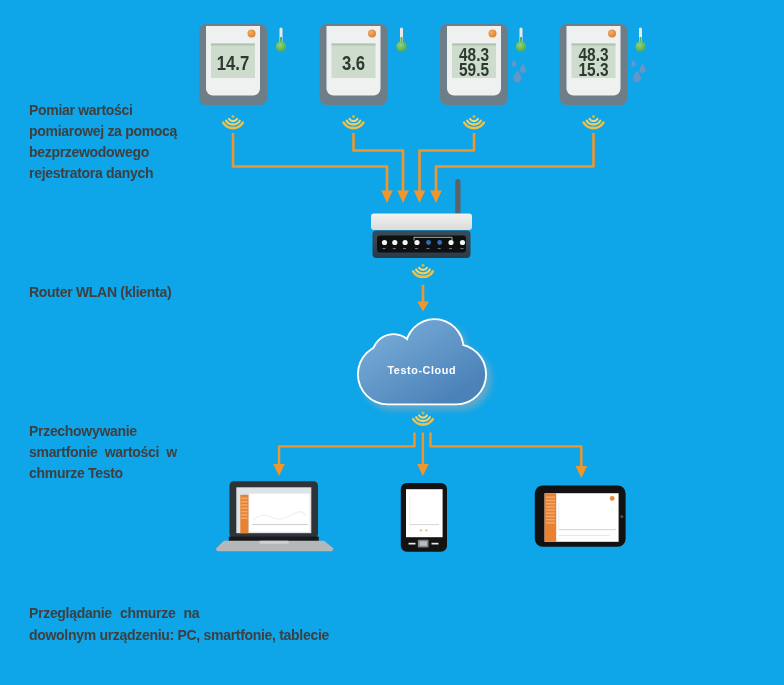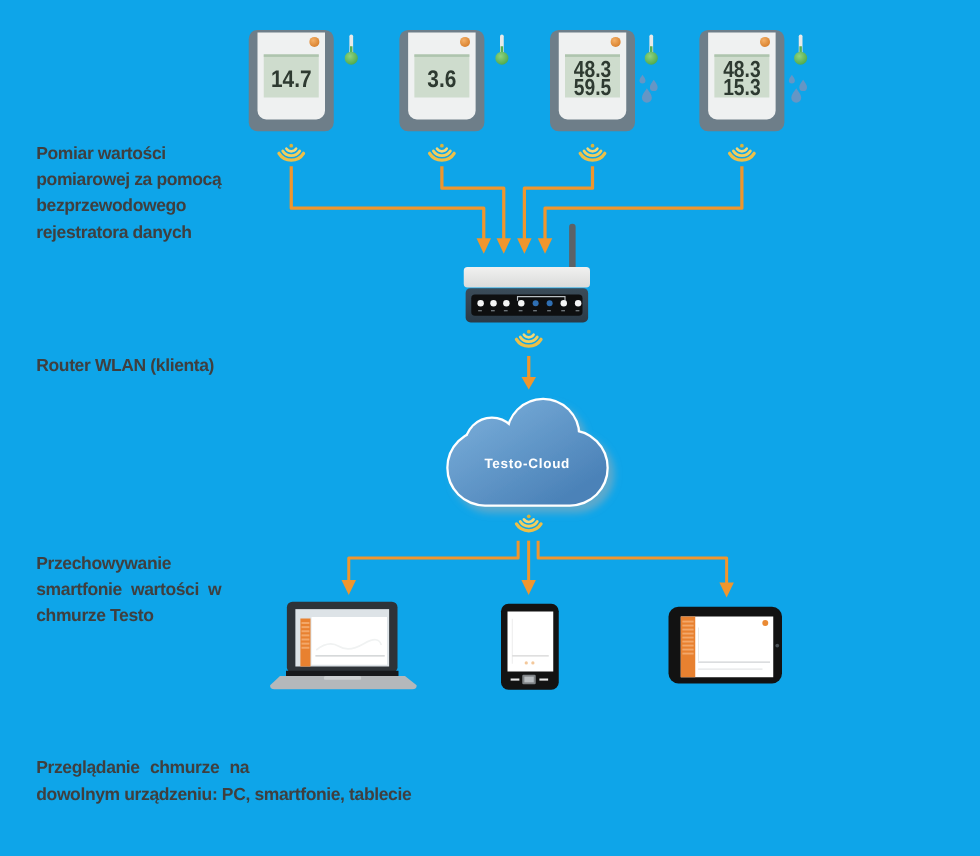--- a/index.html
+++ b/index.html
@@ -223,17 +223,17 @@
     <rect x="545.9" y="522.1" width="9" height="1.5"></rect>
   </g>
   <circle cx="612.2" cy="498.4" r="2.4" fill="#ea8a33"></circle>
   <line x1="558.5" y1="529.7" x2="616" y2="529.7" stroke="#cfd2d4" stroke-width="1"></line>
   <line x1="558.5" y1="535.3" x2="610" y2="535.3" stroke="#e4e6e7" stroke-width="1"></line>
   <line x1="558.8" y1="502" x2="558.8" y2="529" stroke="#e8eaea" stroke-width="0.8"></line>
   <circle cx="621.8" cy="516.4" r="1.5" fill="#4a5055"></circle>
 </g>
 </svg>
 
-<div class="txt" style="left:29px;top:112px;">Pomiar wartości<br>pomiarowej za pomocą<br>bezprzewodowego<br>rejestratora danych</div>
+<div class="txt" style="left:29px;top:100px;">Pomiar wartości<br>pomiarowej za pomocą<br>bezprzewodowego<br>rejestratora danych</div>
 <div class="txt" style="left:29px;top:282px;">Router WLAN (klienta)</div>
-<div class="txt" style="left:29px;top:421px;margin-top:19px;">Przechowywanie<br><span style="word-spacing:3.6px;">smartfonie wartości w</span><br>chmurze Testo</div>
+<div class="txt" style="left:29px;top:421px;">Przechowywanie<br><span style="word-spacing:3.6px;">smartfonie wartości w</span><br>chmurze Testo</div>
 <div class="txt" style="left:29px;top:602px;line-height:22px;"><span style="word-spacing:4.6px;">Przeglądanie chmurze na</span><br>dowolnym urządzeniu: PC, smartfonie, tablecie</div>
 </div>
 
 </body></html>

